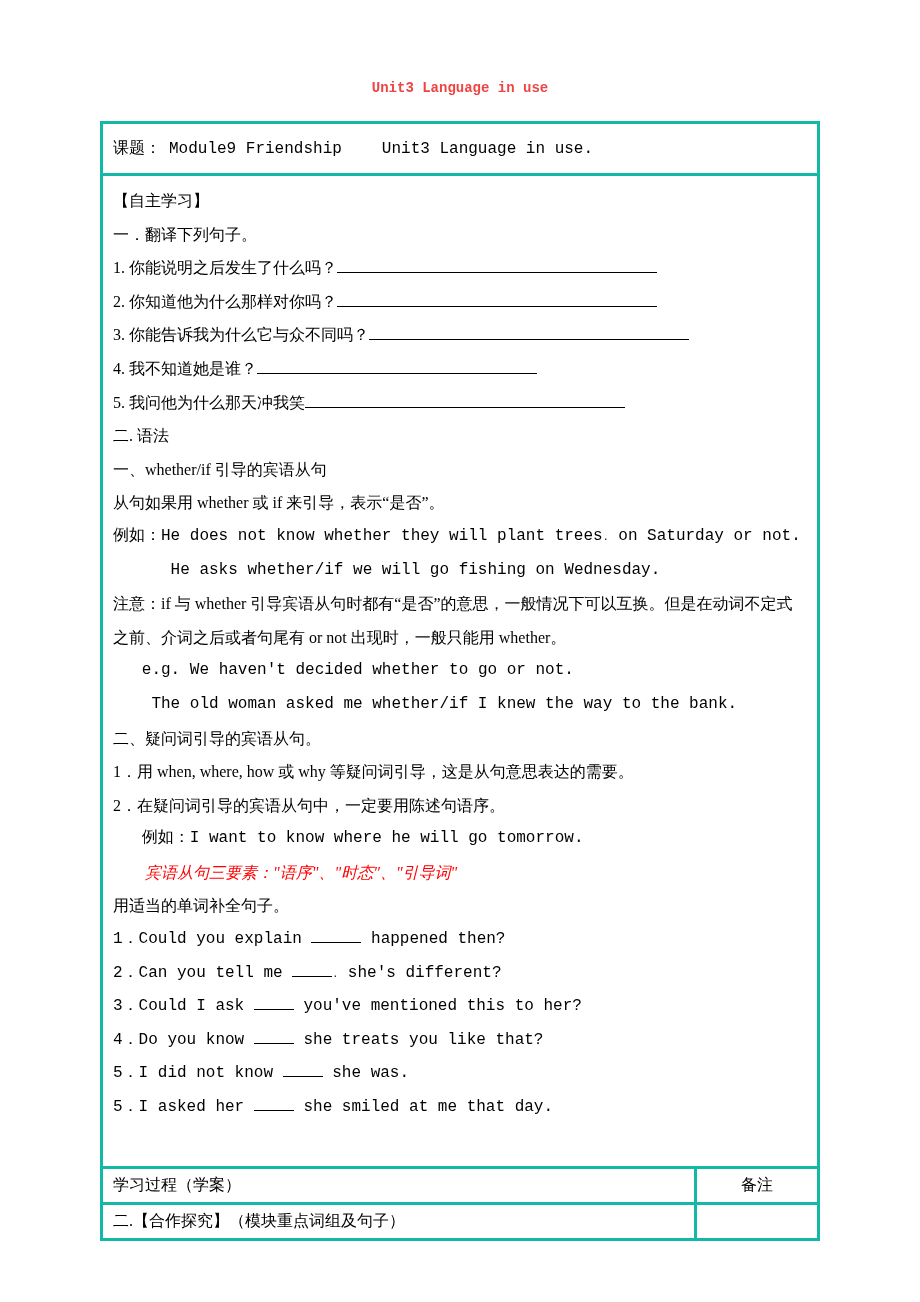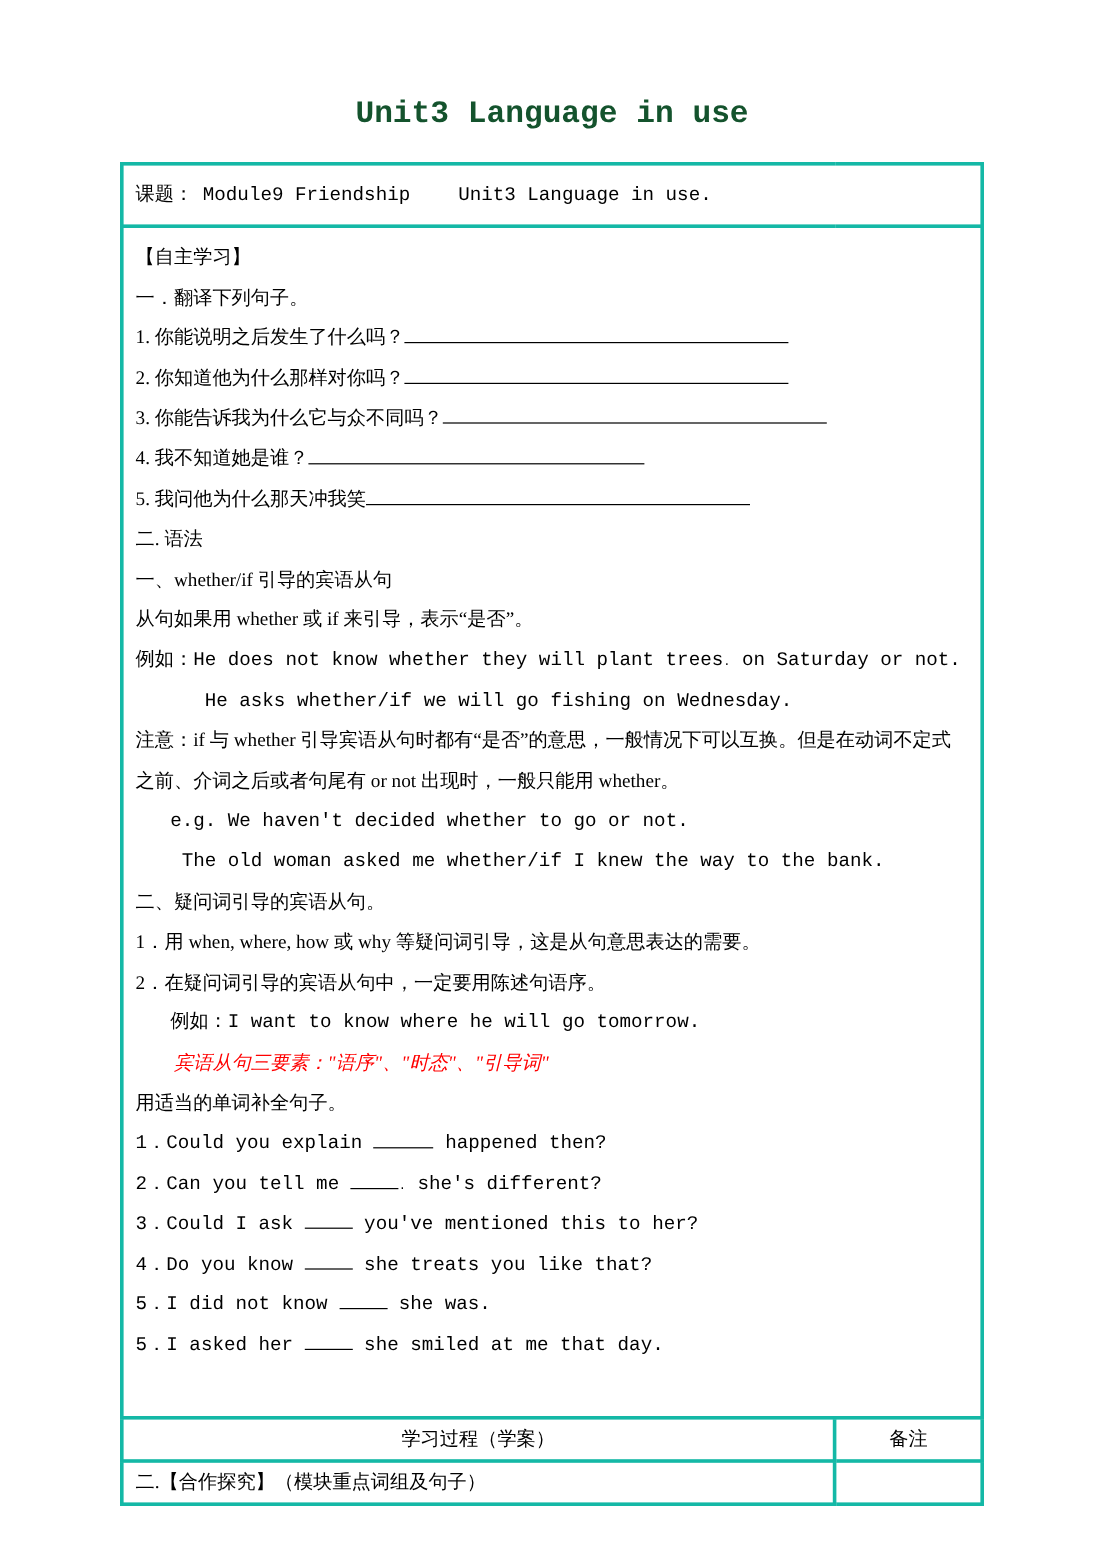--- a/index.html
+++ b/index.html
@@ -8,22 +8,22 @@
       font-family: "SimSun", "宋体", serif;
       font-size: 16px;
       background: #fff;
       width: 920px;
     }
     .page {
       padding: 80px 100px 40px 100px;
     }
     .title {
       text-align: center;
-      color: #14532d;
-      font-size: 26px;
+      color: #ef4444;
+      font-size: 14px;
       font-family: "Courier New", monospace;
       font-weight: bold;
       margin-bottom: 25px;
     }
     .outer-table {
       border-collapse: collapse;
       width: 100%;
       border: 2px solid #000;
     }
     .outer-table td {
@@ -71,21 +71,20 @@
     }
     .label-cell {
       width: 90px;
       text-align: center;
     }
     .remark-cell {
       width: 100px;
       text-align: center;
     }
     .process-cell {
-      text-align: center;
       font-family: Liberation Serif, serif;
     }
   </style>
 </head>
 <body>
 
 <div class="page">
   <div class="title mono">Unit3 Language in use</div>
 
   <table class="outer-table">

